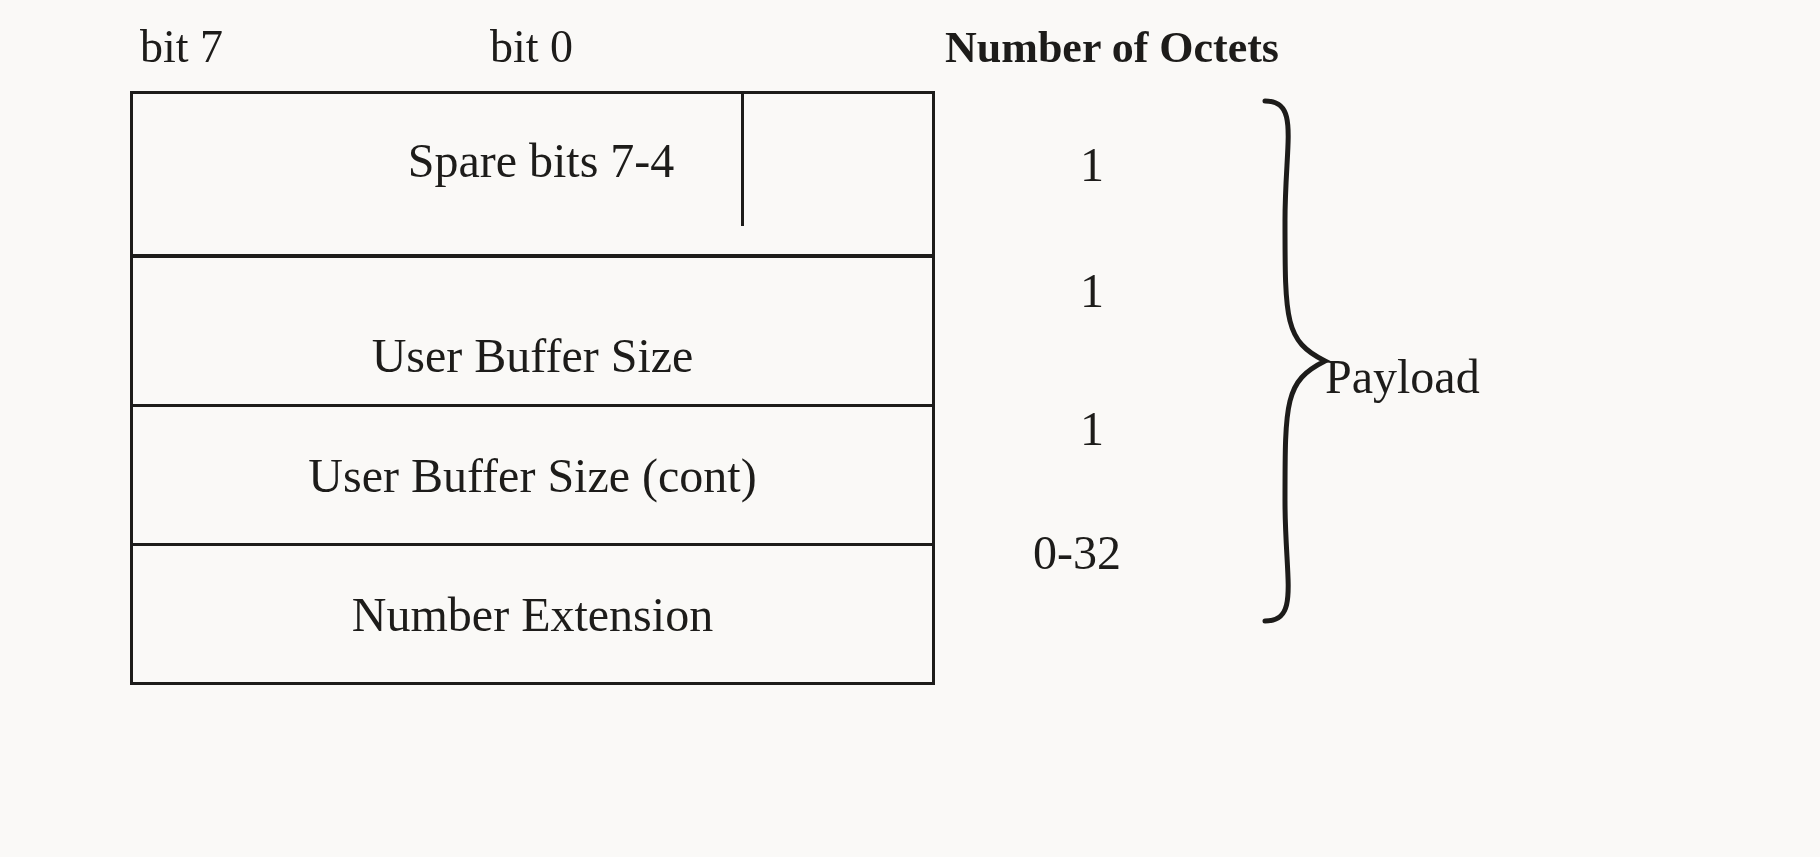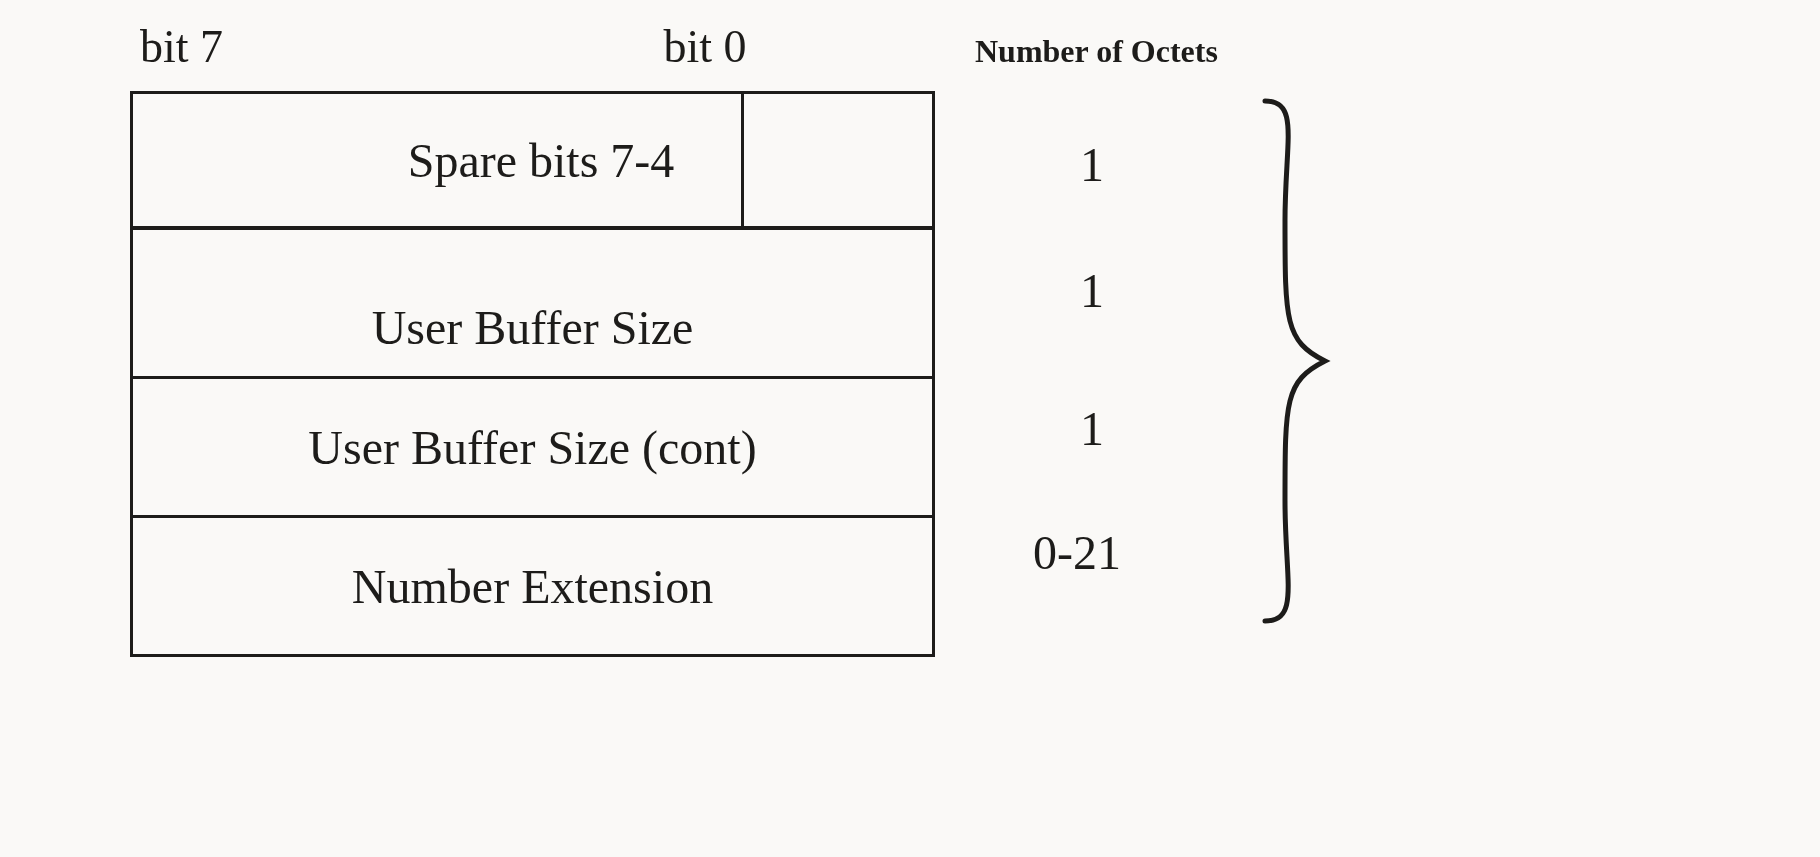--- a/index.html
+++ b/index.html
@@ -18,27 +18,27 @@
       align-items: baseline;
       margin-bottom: 18px;
       font-size: 46px;
     }
     .bit7 {
       margin-left: 10px;
       width: 350px;
       font-family: Liberation Serif, serif;
     }
     .bit0 {
-      text-align: center;
+      text-align: left;
       width: 430px;
     }
     .num-octets {
       font-weight: bold;
-      font-size: 32px;
-      margin-left: 55px;
+      font-size: 44px;
+      margin-left: 25px;
     }
     .main-row {
       display: flex;
       align-items: stretch;
     }
     .table {
       width: 805px;
       border: 3px solid #1d1c1a;
       box-sizing: border-box;
     }
@@ -70,20 +70,21 @@
       width: 50%;
       border-right: 3px solid #1d1c1a;
       padding-left: 20px;
     }
     .row .cell-right {
       width: 50%;
     }
     .row-pad-bottom {
       padding-top: 48px;
       box-sizing: border-box;
+      margin-top: 28px;
     }
     .octets-col {
       position: relative;
       width: 260px;
       margin-left: 50px;
     }
     .octets-col .oc {
       position: absolute;
       left: 95px;
       font-size: 48px;
@@ -135,27 +136,28 @@
       <div class="row">
         <div>Number Extension</div>
       </div>
 
     </div>
 
     <div class="octets-col">
       <span class="oc" style="top:46px;">1</span>
       <span class="oc" style="top:172px;">1</span>
       <span class="oc" style="top:310px;">1</span>
-      <span class="oc" style="top:434px; left:48px;">0-21</span>
+      <span class="oc" style="top:434px; left:48px;">0-32</span>
     </div>
 
     <div class="brace-col">
       <svg class="brace-svg" width="100" height="540" viewBox="0 0 100 540">
         <path d="M 20 10
                  C 55 10, 40 50, 40 130
                  C 40 230, 40 250, 80 270
                  C 40 290, 40 310, 40 410
                  C 40 490, 55 530, 20 530" fill="none" stroke="#1d1c1a" stroke-width="5" stroke-linecap="round"></path>
       </svg>
+      <span class="payload-label">Payload</span>
     </div>
 
   </div>
 </div>
 
 </body></html>

